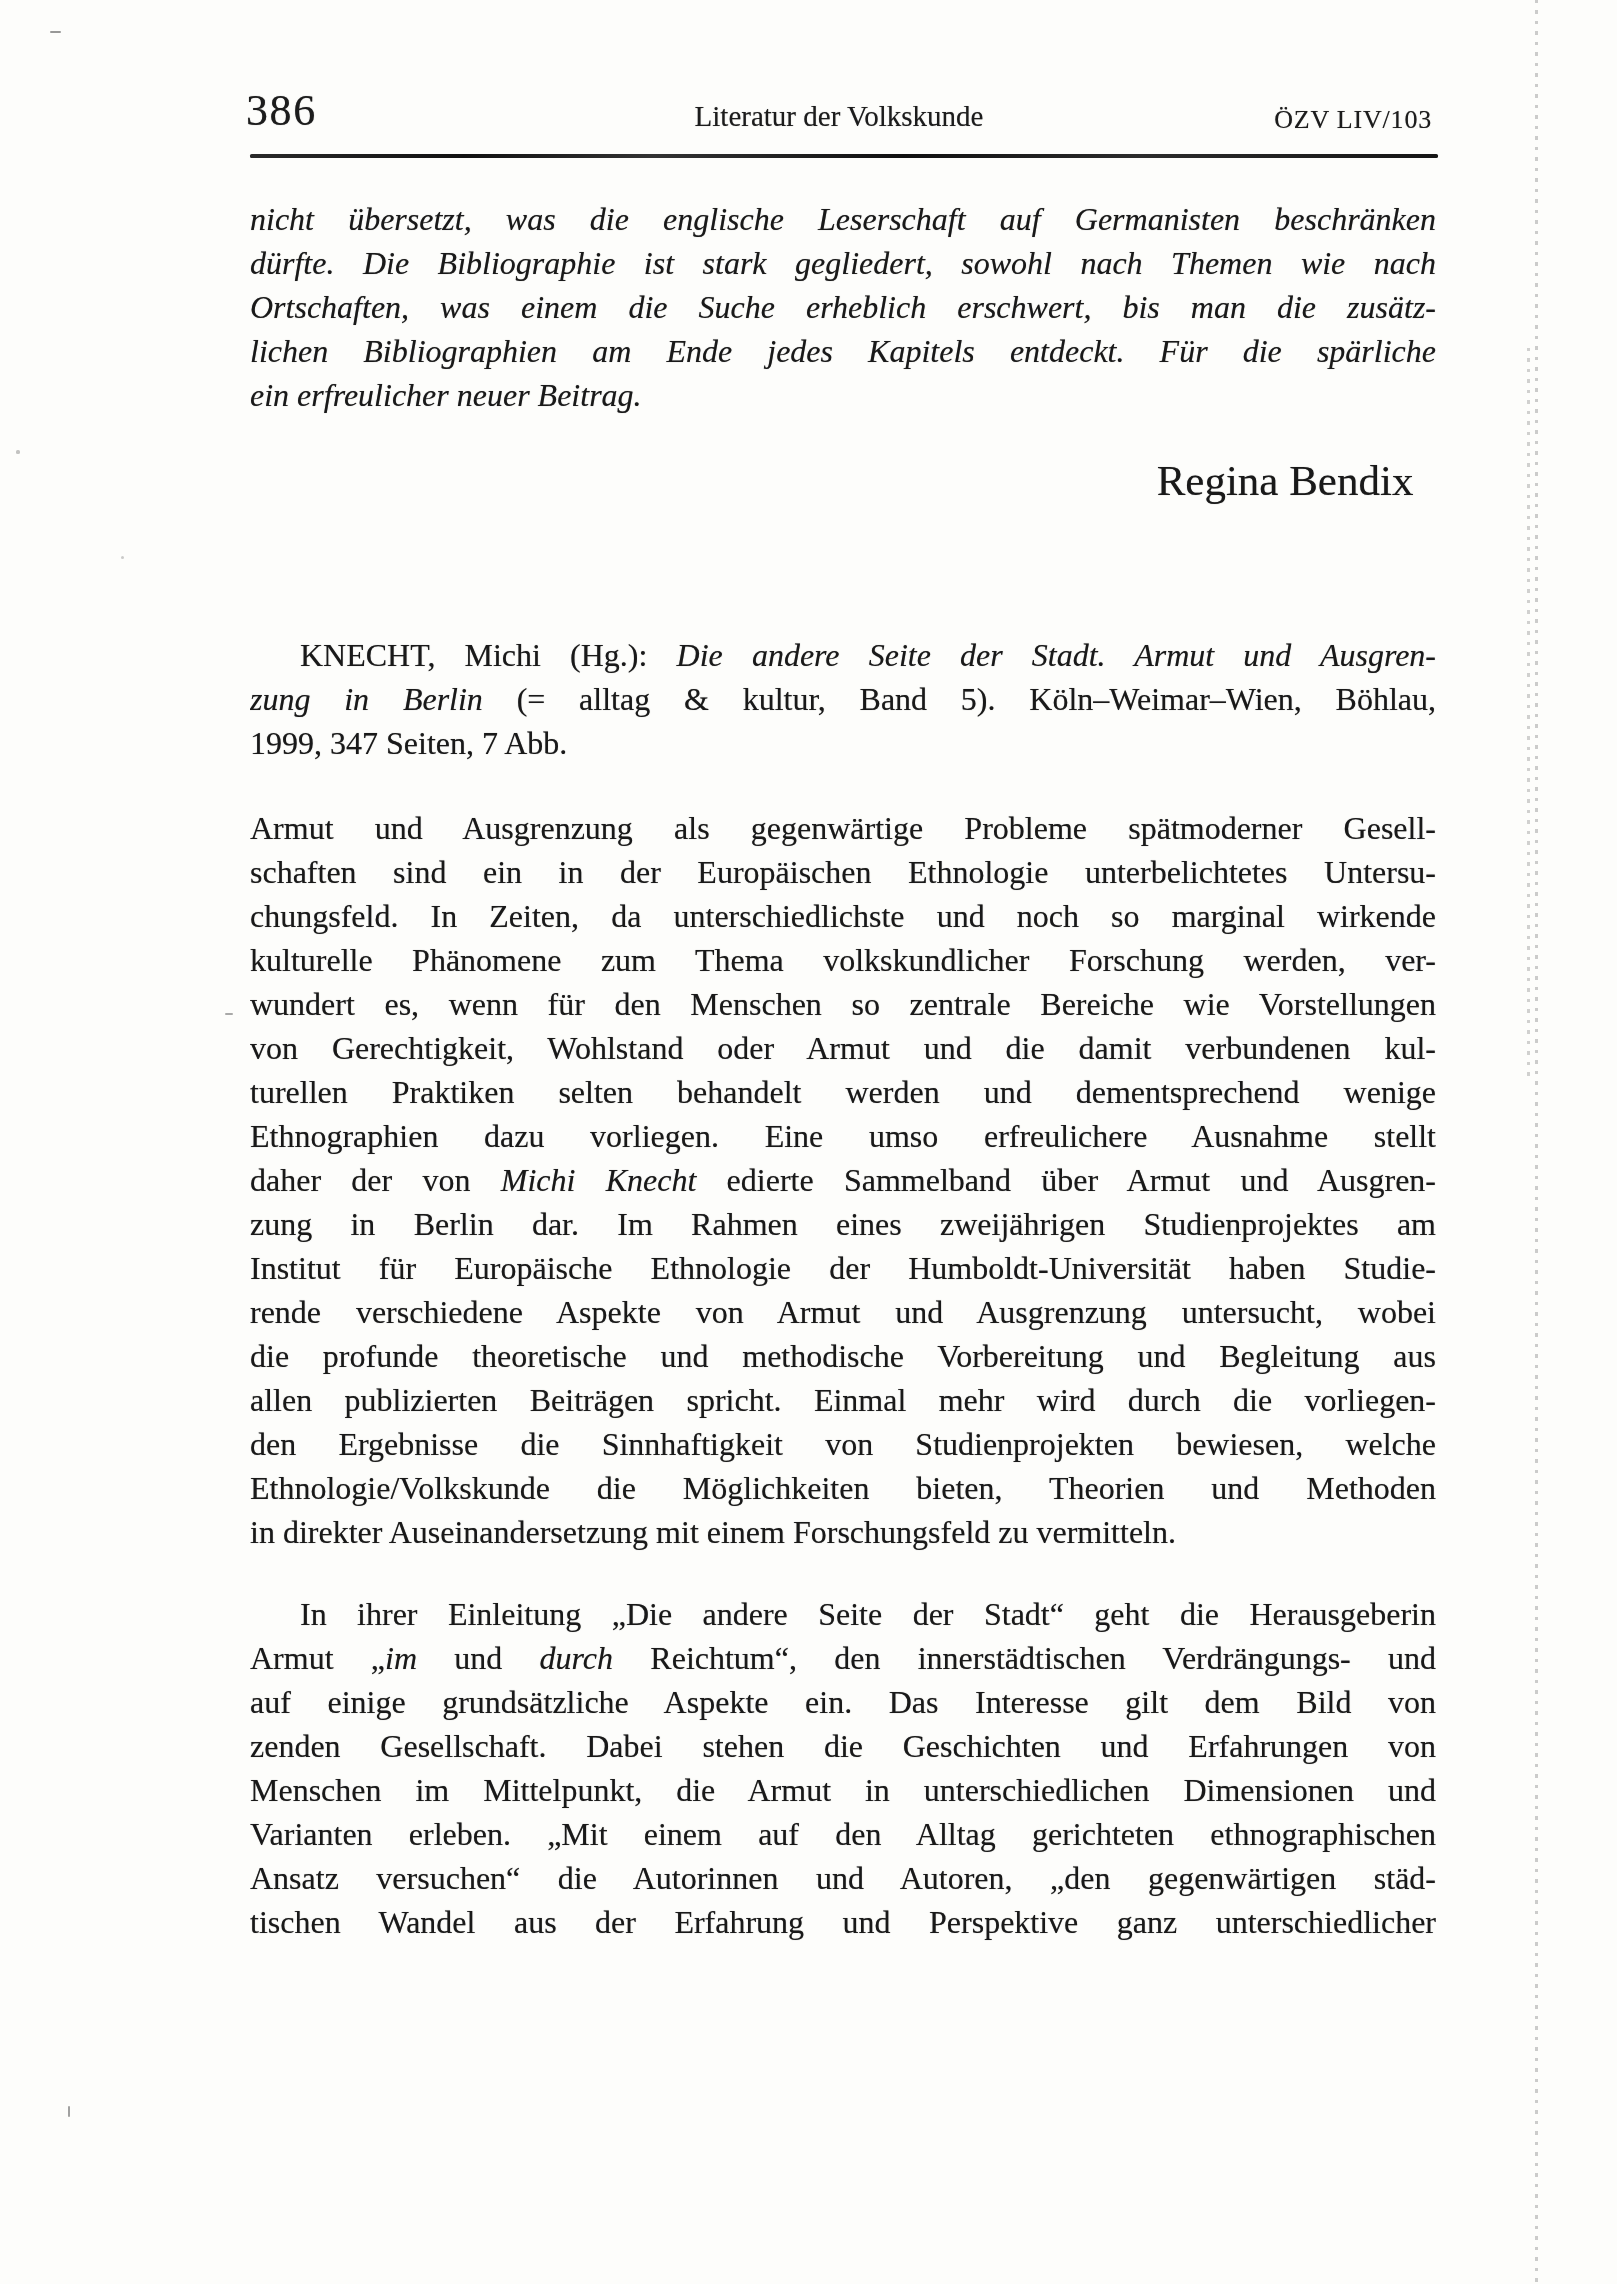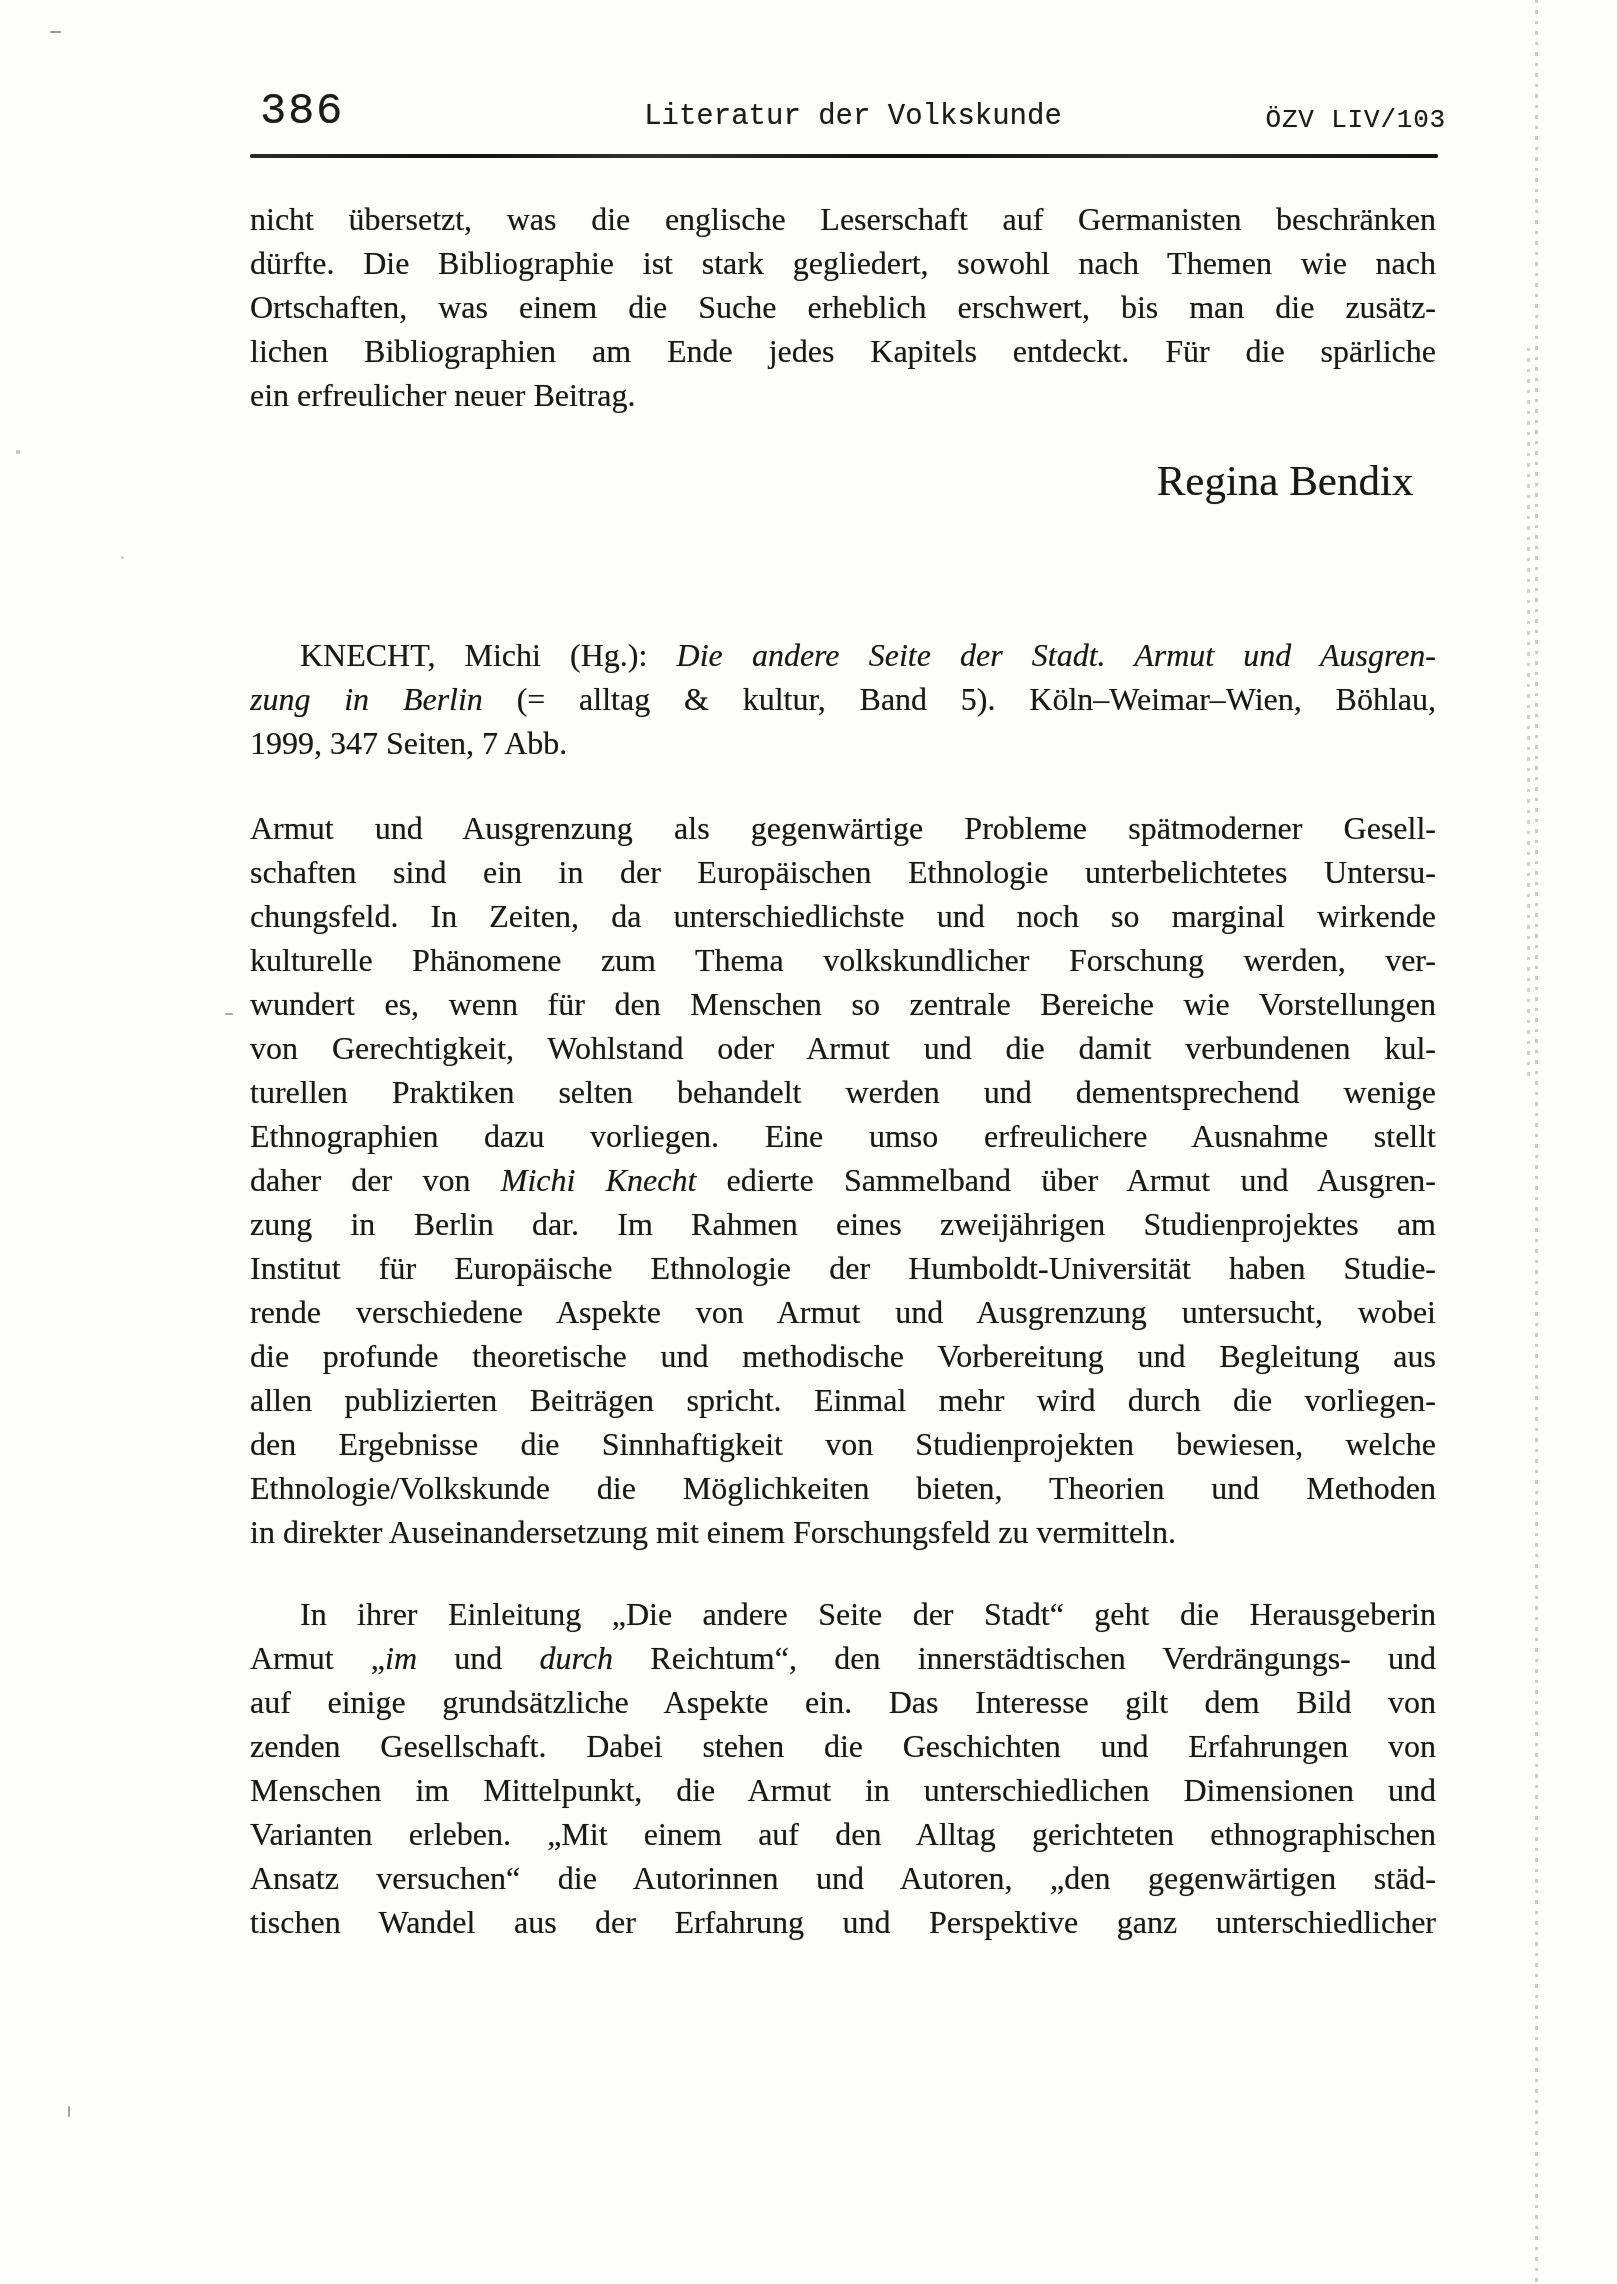--- a/index.html
+++ b/index.html
@@ -11,22 +11,22 @@
   }
   .page {
     position: relative;
     width: 1618px; height: 2284px;
     background: #fdfdfb;
     color: #1c1c1c;
   }
   
   .header {
     position: absolute;
-    left: 260px; top: 81px;
-    width: 1186px; height: 52px; font-family: Liberation Mono, monospace;
+    left: 246px; top: 81px;
+    width: 1186px; height: 52px;
   }
   .header .page-number {
     position: absolute; left: 0; bottom: 0;
     font-size: 44px; line-height: 1;
     letter-spacing: 1.6px;
     text-shadow: 0 0 0.8px rgba(0,0,0,.55);
   }
   .header .running-title {
     position: absolute; left: 50%; bottom: 1.6px;
     transform: translateX(-50%);
@@ -50,21 +50,21 @@
   }
   
   .textcol {
     position: absolute;
     left: 250px;
     width: 1186px;
     font-size: 32px;
     color: #191919;
     text-shadow: 0 0 0.8px rgba(0,0,0,.5);
   }
-  #para-tail      { top: 197px; }
+  #para-tail      { top: 197px; font-style: italic; }
   #signature-row  { top: 459px; }
   #para-citation  { top: 633px; }
   #para-body      { top: 806px; }
   #para-body2     { top: 1592px; }
 
   .line {
     height: 44px; line-height: 44px;
     overflow: hidden;
     text-align: justify;
     white-space: normal;

